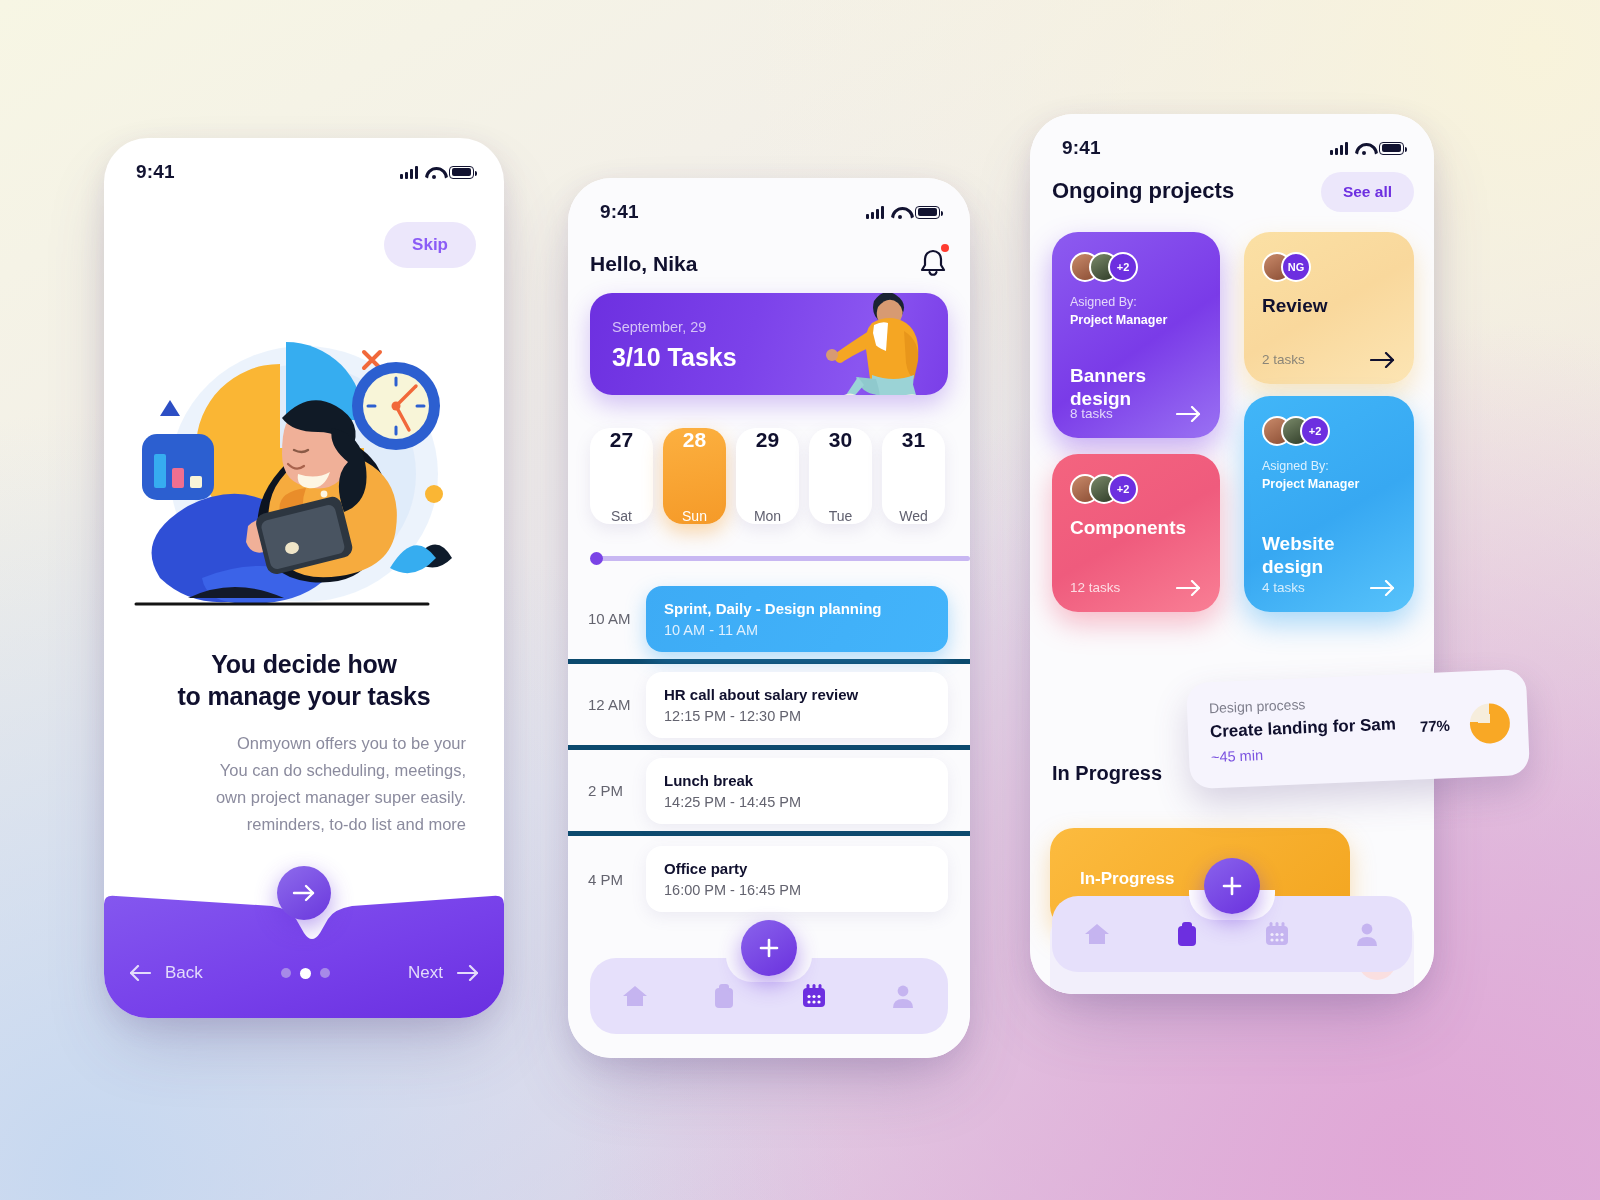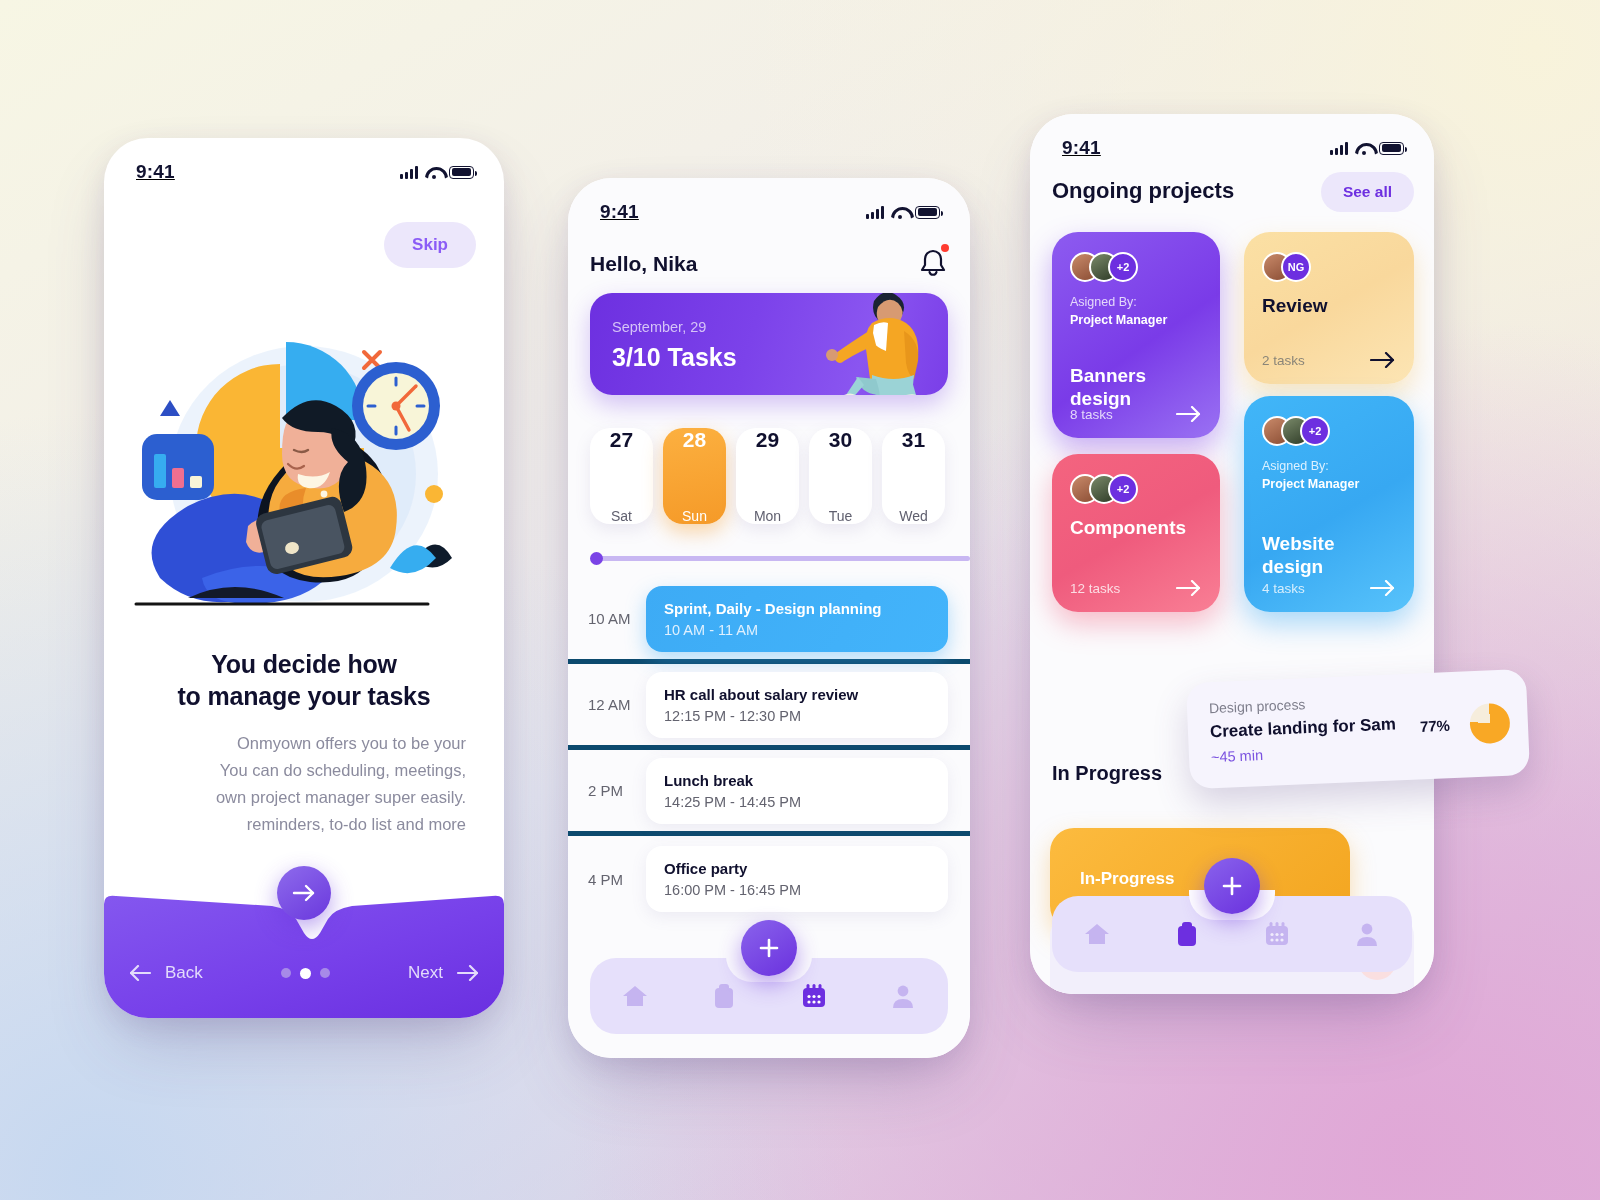--- a/index.html
+++ b/index.html
@@ -27,21 +27,21 @@
   #phone2 { left: 568px; top: 178px; width: 402px; height: 880px;
     box-shadow: 0 34px 70px -18px rgba(90,70,130,0.30), 0 8px 26px rgba(90,70,130,0.13); }
   #phone3 { left: 1030px; top: 114px; width: 404px; height: 880px;
     box-shadow: 0 34px 70px -18px rgba(90,70,130,0.30), 0 8px 26px rgba(90,70,130,0.13); }
   #phone2 .screen, #phone3 .screen { background: #fbfbfd; }
   .screen { position: absolute; inset: 0; }
 
   
   .statusbar { position: absolute; top: 0; left: 0; right: 0; height: 54px;
     display: flex; align-items: center; justify-content: space-between;
-    padding: 14px 30px 0 32px; text-decoration: underline; }
+    padding: 14px 30px 0 32px; }
   .sb-time { font-size: 19px; font-weight: bold; color: #121331; letter-spacing: .2px; }
   .sb-icons { display: flex; align-items: center; gap: 7px; }
   .sig { display: flex; align-items: flex-end; gap: 2px; height: 13px; }
   .sig i { display: block; width: 3px; background: #121331; border-radius: 1px; }
   .sig i:nth-child(1){height:5px}.sig i:nth-child(2){height:7px}
   .sig i:nth-child(3){height:10px}.sig i:nth-child(4){height:13px}
   .wifi { width: 17px; height: 13px; position: relative; }
   .wifi::before { content:""; position:absolute; left:0; top:1px; width:17px; height:17px;
     border:3px solid #121331; border-radius:50%;
     clip-path: polygon(0 0,100% 0,100% 46%,50% 70%,0 46%); }
@@ -148,21 +148,21 @@
   .av.a2 { background:linear-gradient(150deg,#7a8a6a,#2e3b27); }
   .av.more { background:#6d2fe0; color:#fff; font-size:11px; font-weight:bold;
     display:flex; align-items:center; justify-content:center; }
   .assign { font-size:12.5px; line-height:1.42; margin-bottom:4px; }
   .assign .lab { color:#e4d8fb; font-weight:normal; }
   .assign .who { color:#ffffff; font-weight:bold; }
   .pc-website .assign .lab { color:#dcf1ff; }
   .pc-title { font-size:19px; font-weight:bold; color:#fff; line-height:1.22; }
   .pc-review .pc-title { color:#10102e; }
   .pc-foot { position:absolute; left:18px; right:18px; bottom:16px;
-    display:flex; align-items:center; justify-content:space-between; }
+    display:flex; align-items:flex-start; justify-content:space-between; }
   .pc-tasks { font-size:13.5px; color:rgba(255,255,255,.78); }
   .pc-review .pc-tasks { color:#8a8578; }
   .arrow-g { width:26px; height:16px; }
   .inprog-h { position:absolute; left:22px; top:648px; font-size:20px; font-weight:bold; color:#10102e; }
   .inprog-badge { position:absolute; left:172px; top:650px; background:#fbe6bd; color:#e79a1c;
     font-size:13px; font-weight:bold; padding:4px 11px; border-radius:9px; }
   .ip-yellow { position:absolute; left:20px; top:686px; width:300px; height:102px;
     border-radius:24px; background:linear-gradient(140deg,#fcbb3f,#f3a51f);
     box-shadow:0 10px 24px rgba(243,165,31,.34);margin-top:28px; }
   .ip-yellow span { position:absolute; left:30px; top:50%; transform:translateY(-50%);

